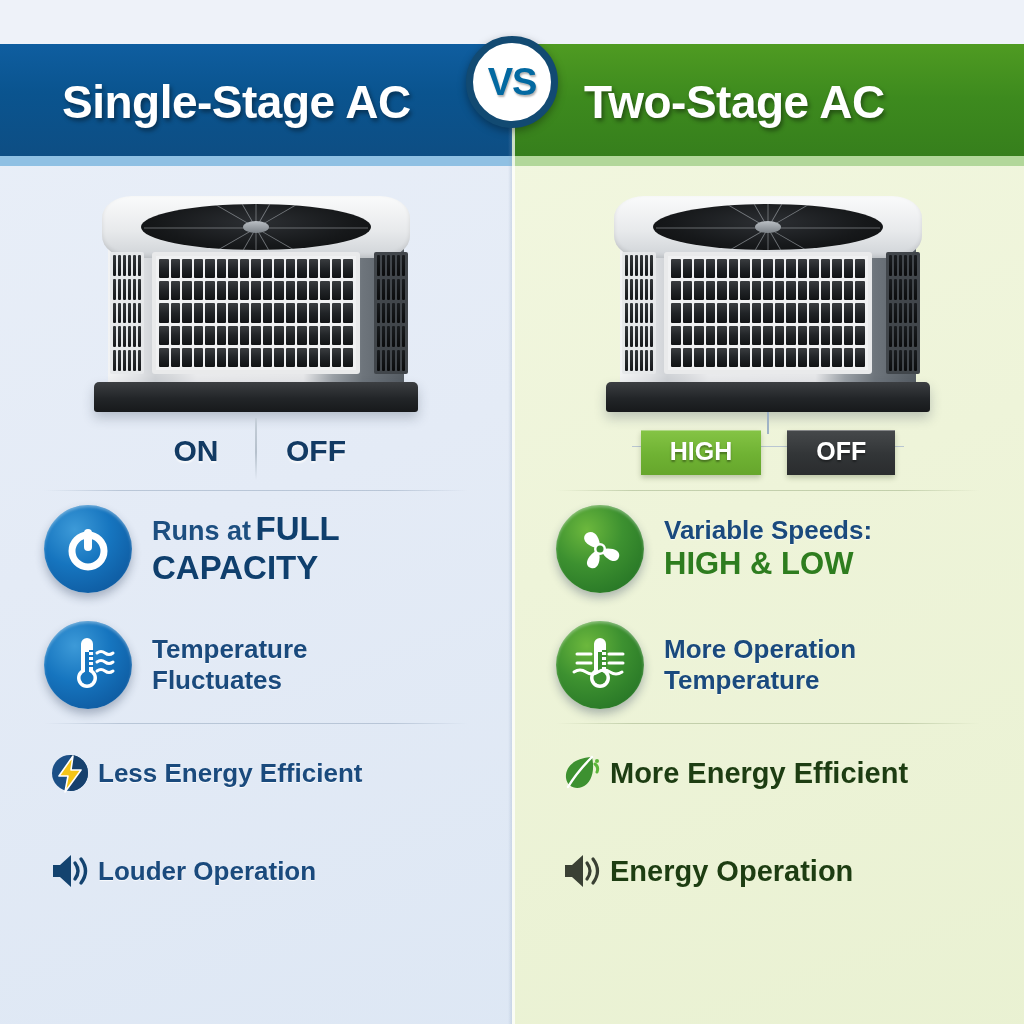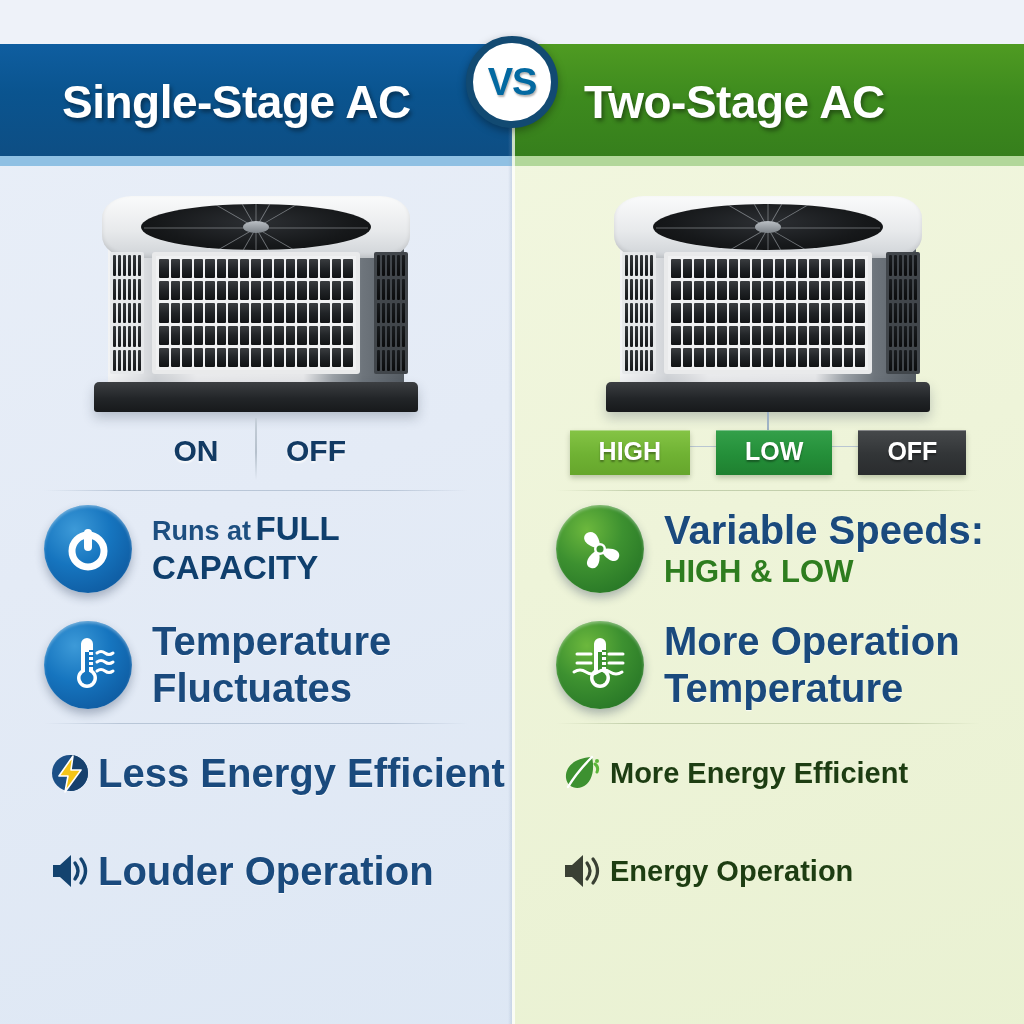--- a/index.html
+++ b/index.html
@@ -181,21 +181,21 @@
     display:flex; align-items:center; justify-content:center;
     box-shadow:0 5px 10px rgba(30,50,80,.32), inset 0 2px 3px rgba(255,255,255,.35);
   }
   .badge-blue  { background:radial-gradient(circle at 35% 28%,#3d9ad8 0%,#1675bf 42%,#0b4f93 100%); }
   .badge-green { background:radial-gradient(circle at 35% 28%,#6cb83d 0%,#3d9130 42%,#1e6b22 100%); }
 
   .feature-text { line-height:1.18; }
   .ft-line { display:block; white-space:nowrap; }
   .ft-reg  { font-size:27px; font-weight:bold; color:#1d4f80; }
   .ft-strong { font-size:33px; font-weight:bold; color:#0f3f6d; }
-  .ft-navy { font-size:40px; font-weight:bold; color:#1a4a7d;
+  .ft-navy { font-size:26px; font-weight:bold; color:#1a4a7d;
              text-shadow:0 1px 1px rgba(255,255,255,.8); }
   .ft-greenstrong { font-size:31px; font-weight:bold; color:#2e7d1f; }
   .ft-darkgreen { font-size:29px; font-weight:bold; color:#1d3d12; }
 
   .flat-icon { flex:0 0 auto; width:52px; height:52px;
                display:flex; align-items:center; justify-content:center; }
 
   svg { display:block; }
 </style>
 </head>
@@ -703,21 +703,20 @@
         </div>
         <div class="ac-base"></div>
       </div>
     </div>
 
     <div class="state-zone">
       <div class="conn v" style="left:50%;top:0;height:22px;transform:translateX(-50%);"></div>
       <div class="conn h" style="left:120px;right:120px;top:34px;"></div>
       <div class="pill-row">
         <div class="pill high">HIGH</div>
-        <div class="pill low">LOW</div>
         <div class="pill off">OFF</div>
       </div>
     </div>
 
     <div class="rule"></div>
 
     <div class="features">
 
       <div class="feature">
         <div class="badge-icon badge-green">

